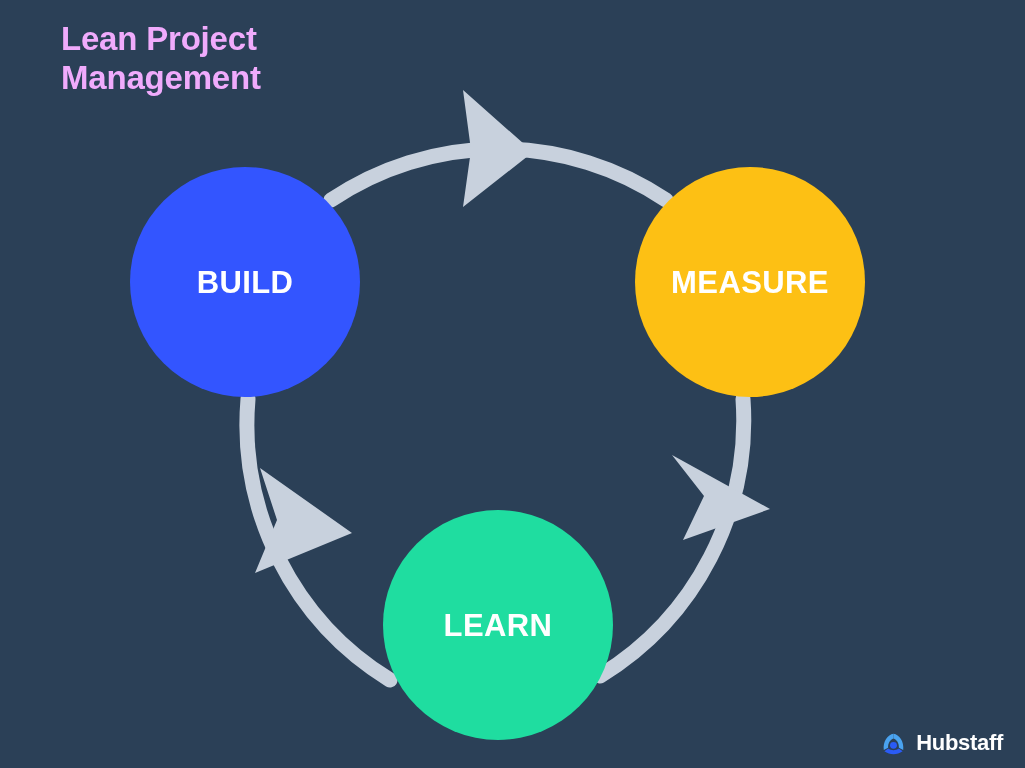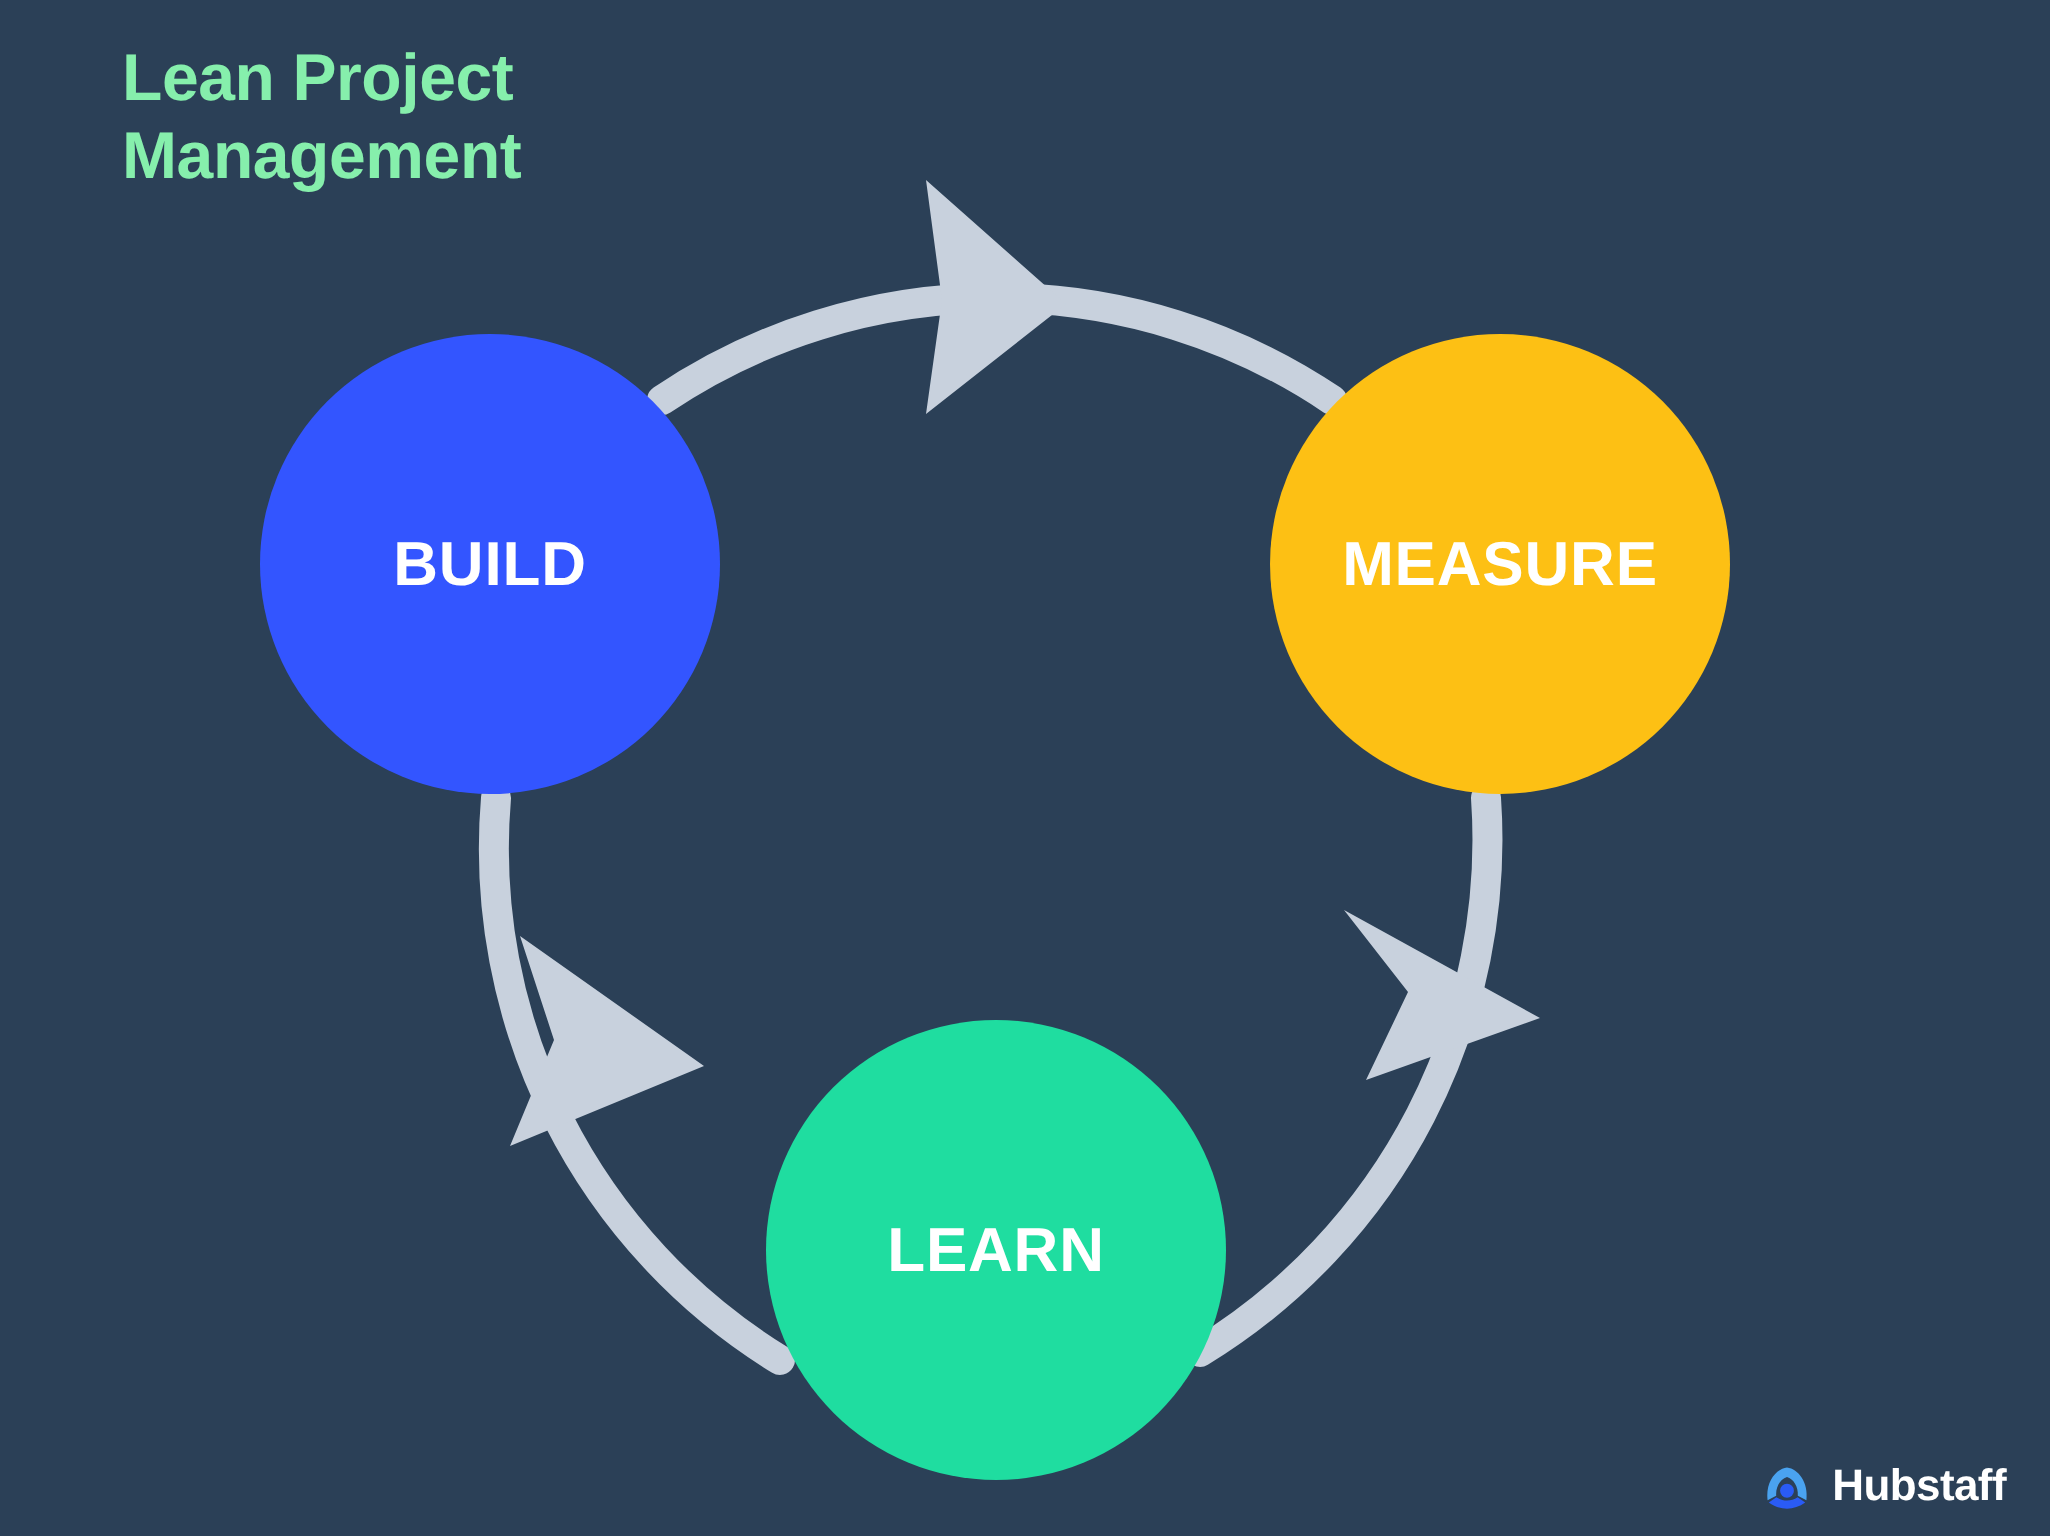--- a/index.html
+++ b/index.html
@@ -66,21 +66,21 @@
     width: 27px;
     height: 27px;
     display: block;
   }
 </style>
 </head>
 <body>
 
 <div id="slide" style="background: rgb(43, 64, 87);">
 
-  <h1 id="title" style="color: #86efac;">Lean Project
+  <h1 id="title" style="color: #f0abfc;">Lean Project
 Management</h1>
 
   <svg id="cycle-svg" viewBox="0 0 1025 768" xmlns="http://www.w3.org/2000/svg">
 
     <g>
 
       <path d="M 331 200 A 300 300 0 0 1 666 200" fill="none" stroke="#c8d1dd" stroke-width="15" stroke-linecap="round"></path>
 
       <path d="M 743 399 A 300 300 0 0 1 600 676" fill="none" stroke="#c8d1dd" stroke-width="15" stroke-linecap="round"></path>
 

